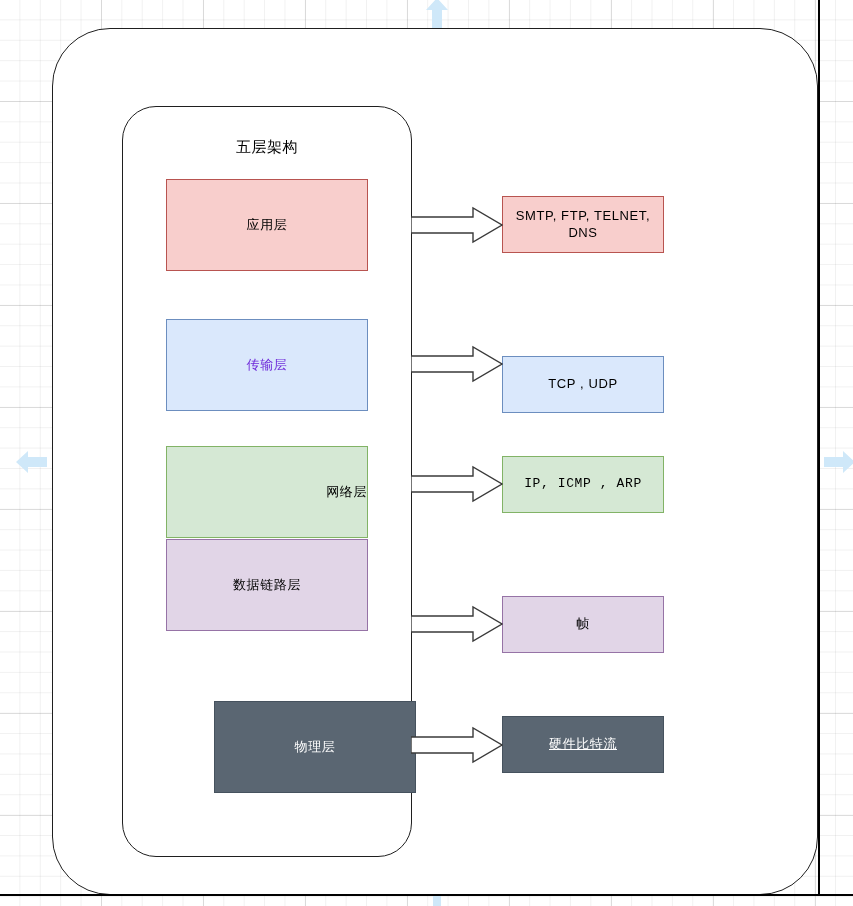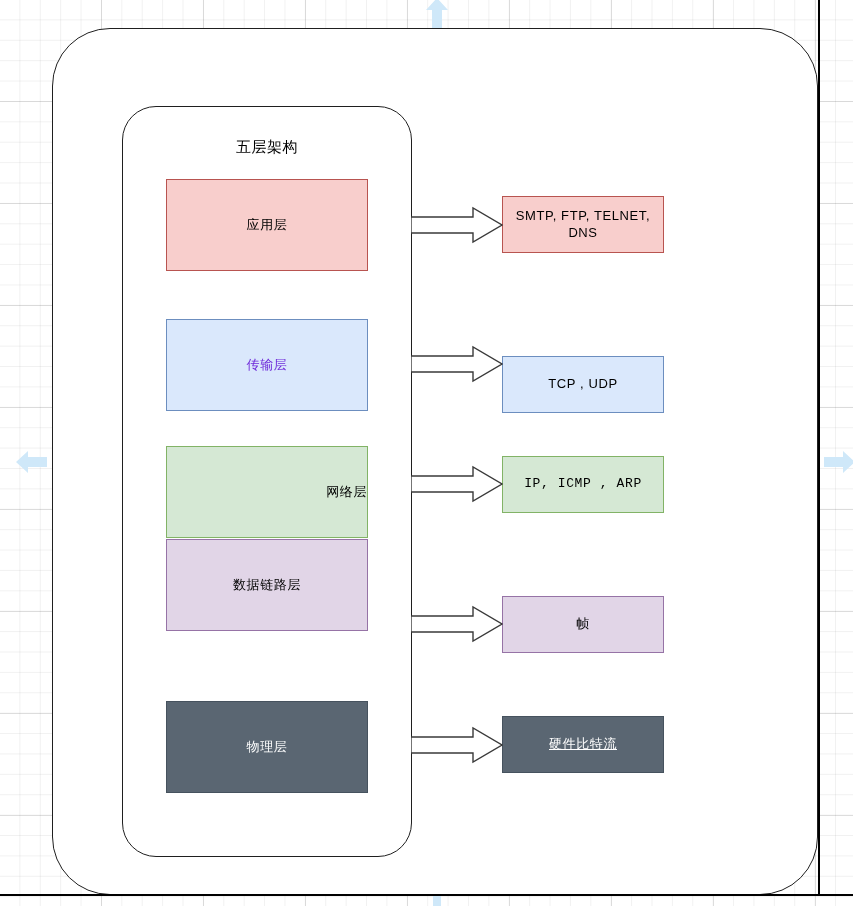--- a/index.html
+++ b/index.html
@@ -155,21 +155,21 @@
   </div>
   <div class="node left" style="top: 319px; background-color: rgb(218, 232, 252); border-color: rgb(108, 142, 191); color: #6d28d9;">
     <span>传输层</span>
   </div>
   <div class="node left" style="top: 446px; background-color: rgb(213, 232, 212); border-color: rgb(130, 179, 102); color: rgb(0, 0, 0); justify-content: flex-end;">
     <span>网络层</span>
   </div>
   <div class="node left" style="top: 539px; background-color: rgb(225, 213, 231); border-color: rgb(150, 115, 166); color: rgb(0, 0, 0);">
     <span>数据链路层</span>
   </div>
-  <div class="node left" style="top: 701px; background-color: rgb(90, 102, 114); border-color: rgb(70, 82, 94); color: rgb(255, 255, 255);">
+  <div class="node left" style="top: 701px; background-color: rgb(90, 102, 114); border-color: rgb(70, 82, 94); color: rgb(255, 255, 255); margin-left: 48px;">
     <span>物理层</span>
   </div>
 
   <div class="node right" style="top: 196px; background-color: rgb(248, 206, 204); border-color: rgb(184, 84, 80); color: rgb(0, 0, 0);">
     <span>SMTP, FTP, TELNET, DNS</span>
   </div>
   <div class="node right" style="top: 336px; background-color: rgb(218, 232, 252); border-color: rgb(108, 142, 191); color: rgb(0, 0, 0); margin-top: 20px;">
     <span>TCP , UDP</span>
   </div>
   <div class="node right" style="top: 456px; background-color: rgb(213, 232, 212); border-color: rgb(130, 179, 102); color: rgb(0, 0, 0); font-family: Liberation Mono, monospace;">

